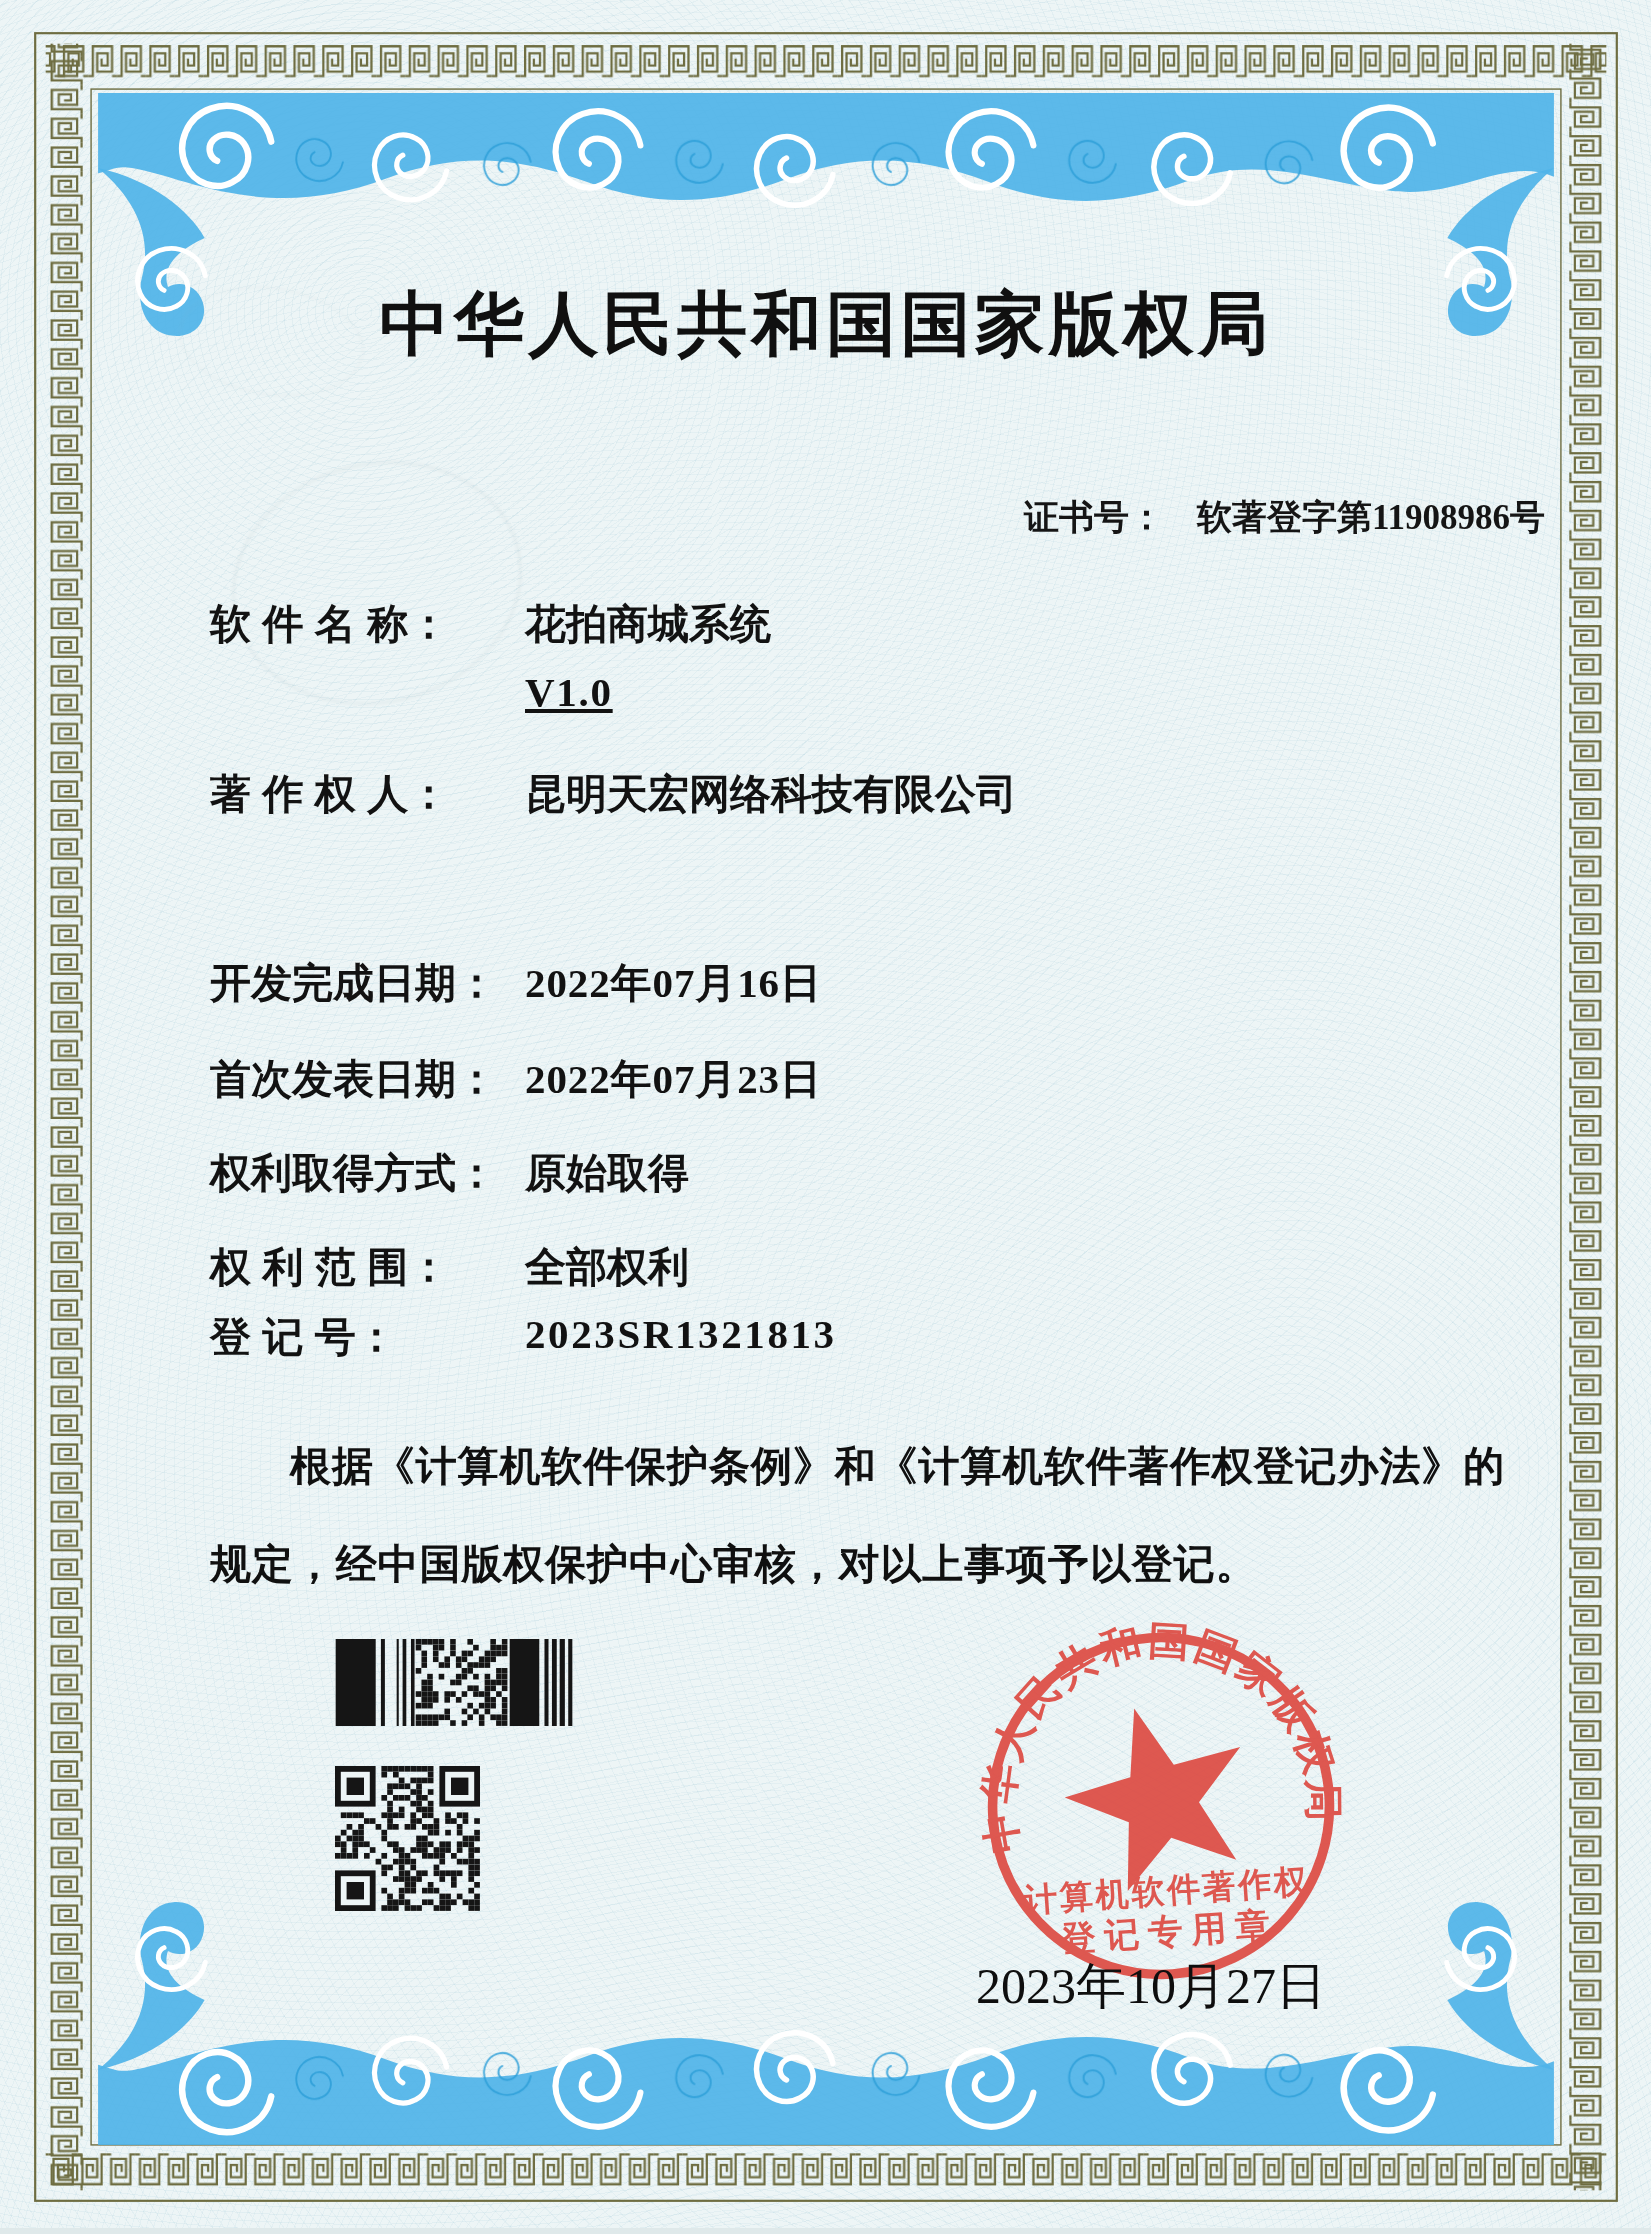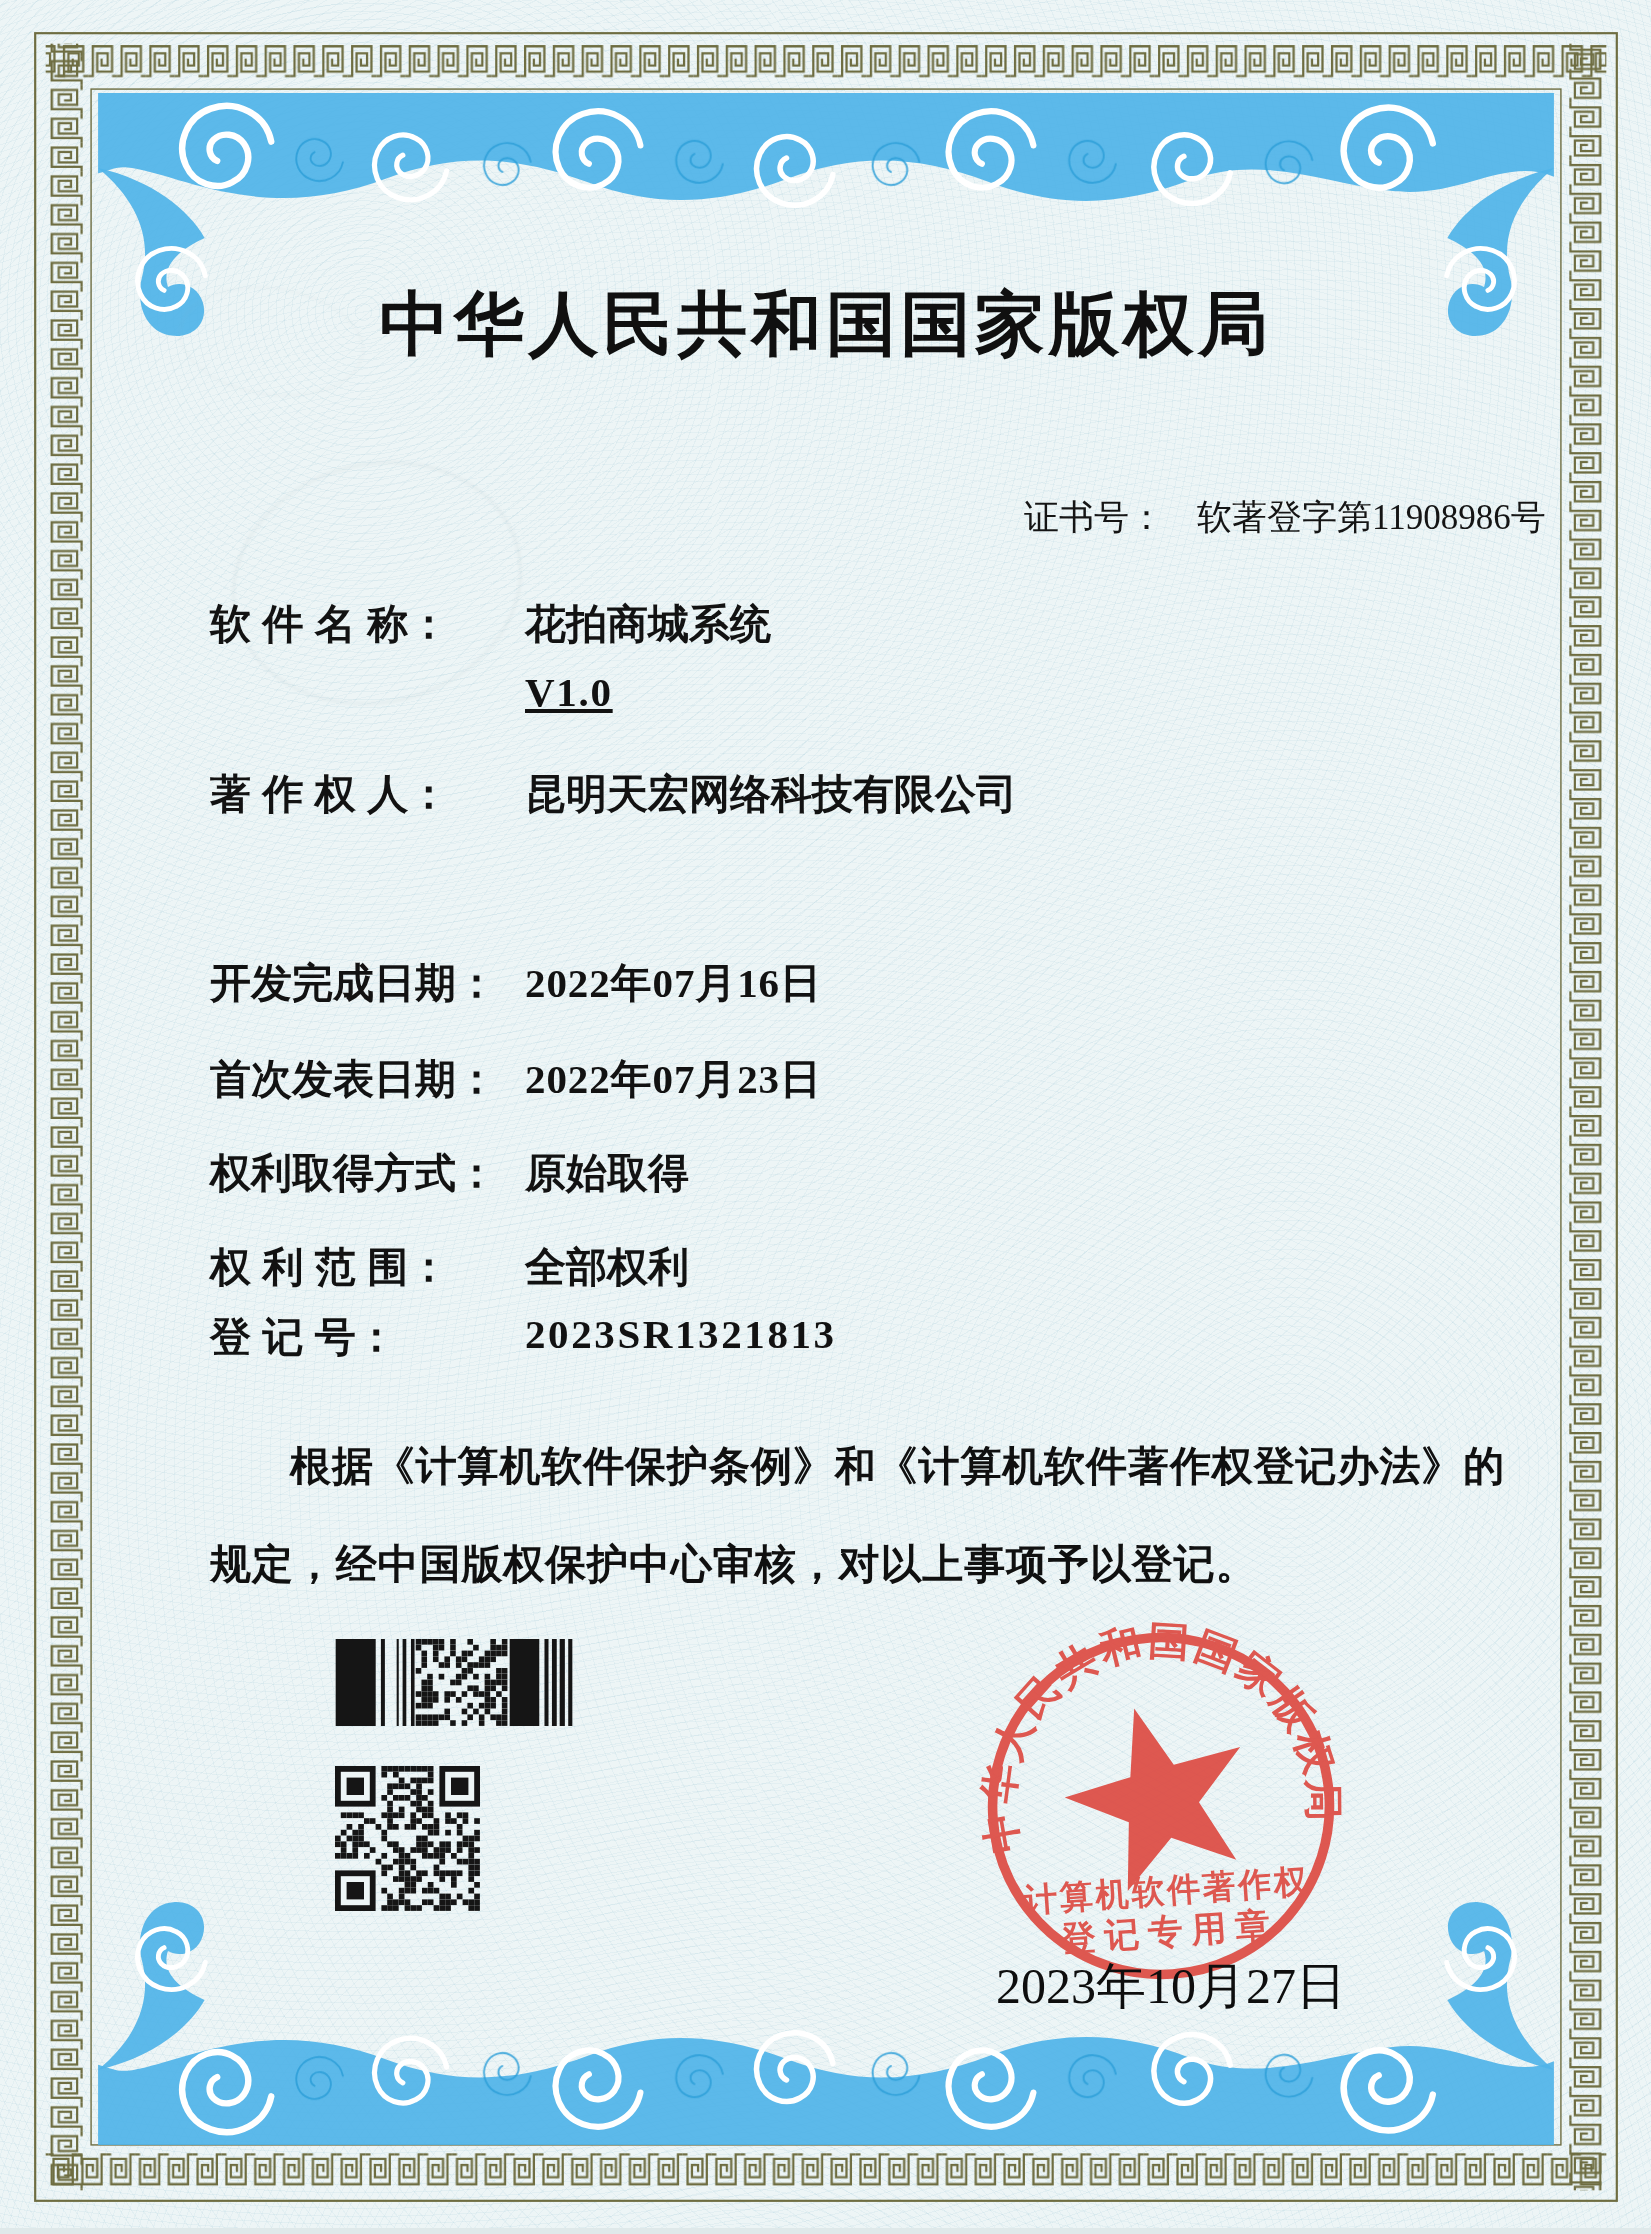--- a/index.html
+++ b/index.html
@@ -49,21 +49,21 @@
     text-align:center;font-size:70px;font-weight:bold;letter-spacing:4.4px;
     font-family:"Liberation Serif","DejaVu Serif",serif;color:#101010;
   }
   .cert-title{
     position:absolute;left:0;top:374px;width:100%;
     text-align:center;font-size:86px;font-weight:bold;letter-spacing:1.7px;
     font-family:"Liberation Serif","DejaVu Serif",serif;color:#0c0c0c;
   }
   .cert-no-line{
     position:absolute;left:1024px;top:494px;
-    font-size:35px;font-weight:normal;white-space:nowrap;
+    font-size:35px;font-weight:bold;white-space:nowrap;
     font-family:"Liberation Serif","DejaVu Serif",serif;
   }
   .cert-no-line .lbl{margin-right:33px;}
   .field-row{
     position:absolute;left:210px;white-space:nowrap;
     font-family:"Liberation Sans","DejaVu Sans",sans-serif;
     font-size:41px;font-weight:bold;color:#121212;
   }
   .field-row .flabel{display:inline-block;width:273px;vertical-align:top;}
   .field-row .fvalue{display:inline-block;margin-left:42px;vertical-align:top;}
@@ -95,21 +95,21 @@
     font-family:"Liberation Serif","DejaVu Serif",serif;
   }
   .seal-star{fill:var(--seal-red,#dd4b43);}
   .seal-line{
     fill:var(--seal-red,#dd4b43);text-anchor:middle;font-weight:bold;
     font-family:"Liberation Sans","DejaVu Sans",sans-serif;
   }
   .seal-line1{font-size:38px;letter-spacing:3px;}
   .seal-line2{font-size:40px;letter-spacing:10px;}
   .issue-date{
-    position:absolute;left:976px;top:1953px;width:370px;text-align:right;
+    position:absolute;left:976px;top:1953px;width:370px;text-align:left;
     font-size:50px;font-family:"Liberation Serif","DejaVu Serif",serif;
     color:#0e0e0e;white-space:nowrap;
   }
 </style>
 </head>
 <body>
 
 <div class="page">
 
   <svg class="frame-svg" width="1652" height="2234" viewBox="0 0 1891 2558">

